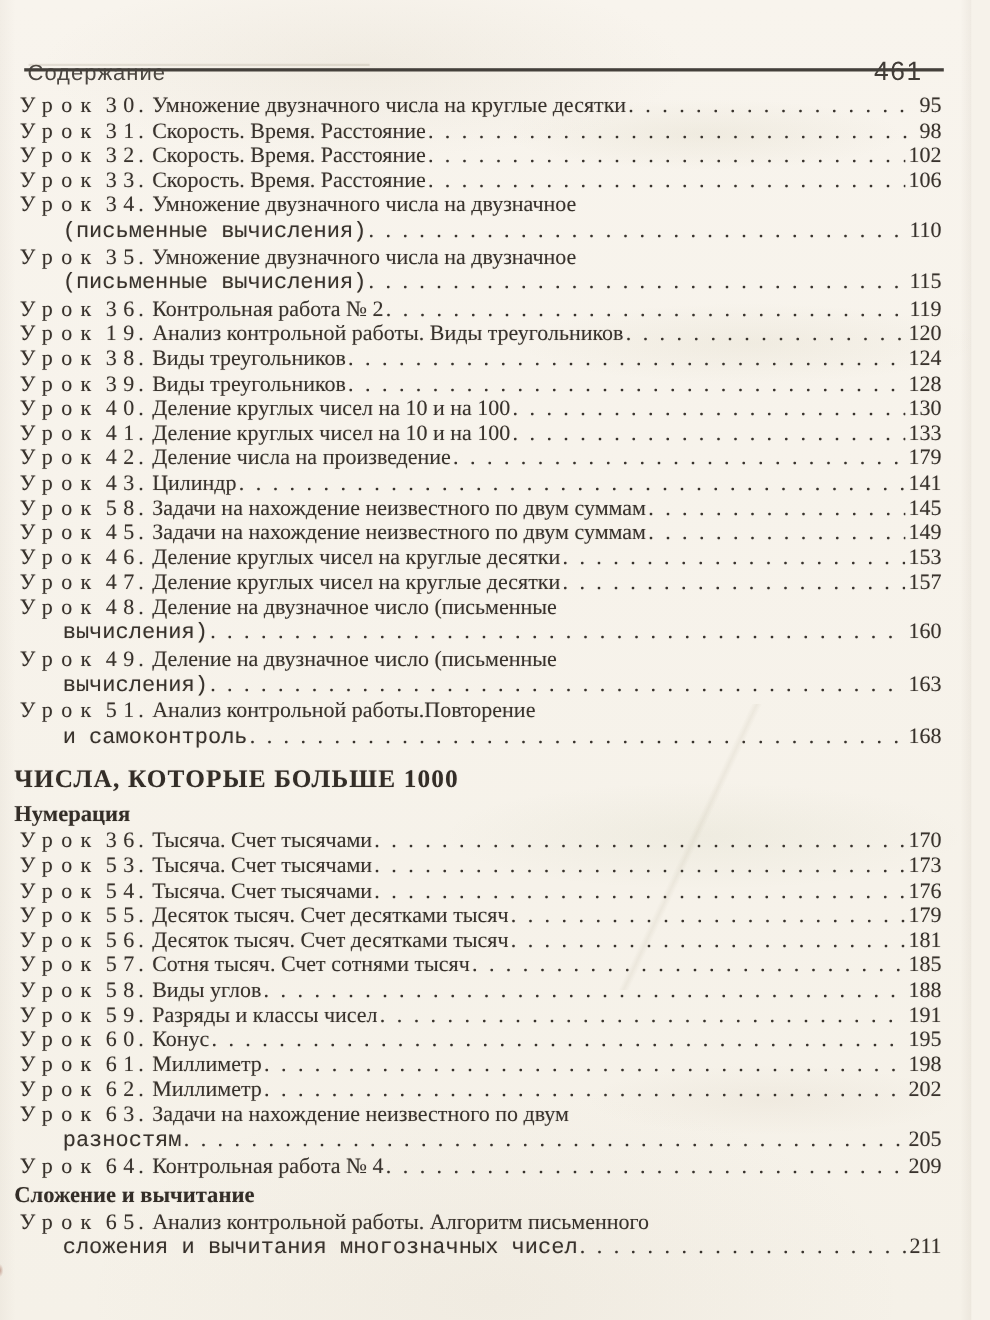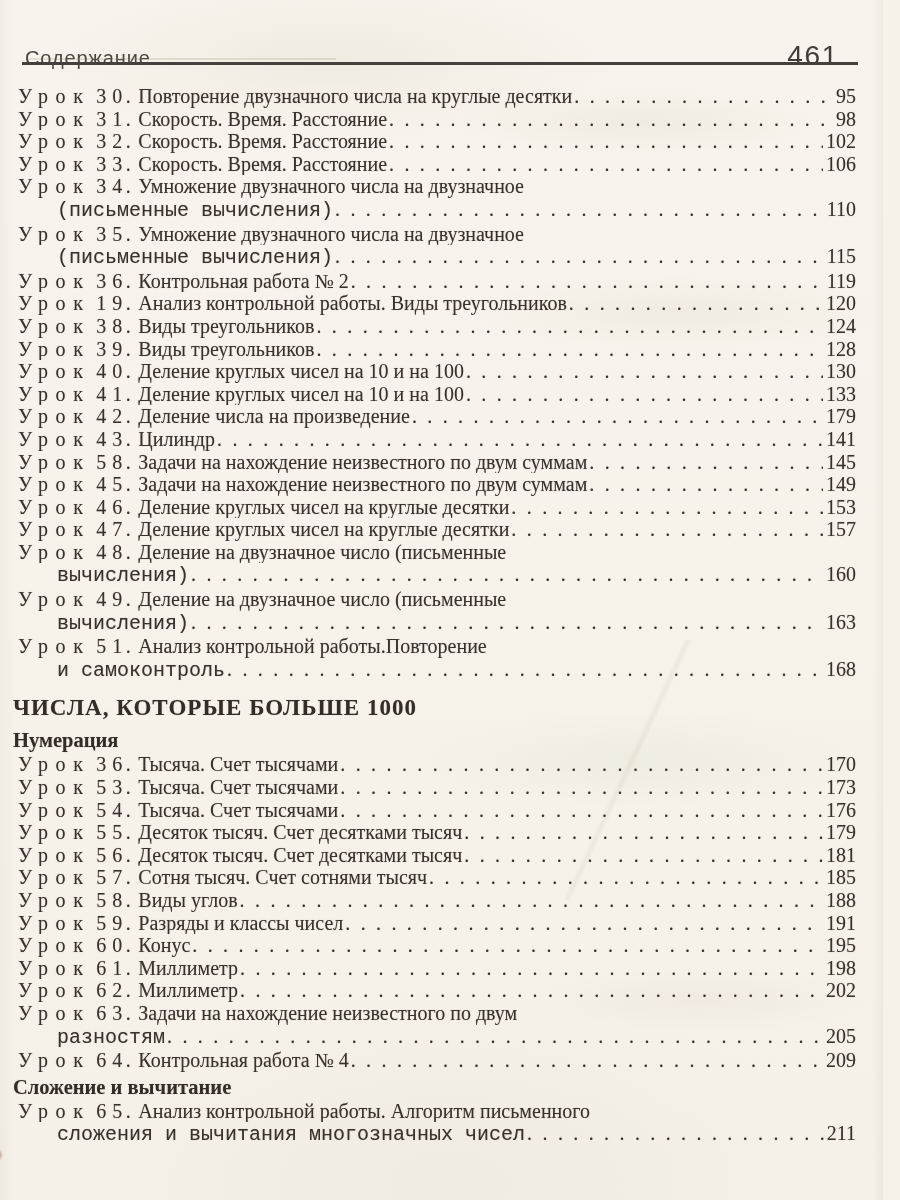--- a/index.html
+++ b/index.html
@@ -33,21 +33,21 @@
     background: radial-gradient(4px 8px at 0% 50%, rgba(150,80,60,0.45), transparent 75%);
   }
 
   .header {
     position: absolute; top: 40px; left: 25px; right: 44px;
     display: flex; justify-content: space-between; align-items: baseline;
     font-family: "Liberation Sans", "DejaVu Sans", sans-serif;
     color: #4b4641;
   }
   .running-title { font-size: 20px; letter-spacing: 0.045em; }
-  .folio { font-size: 28px; letter-spacing: 0.06em; color: #413c37; }
+  .folio { font-size: 24px; letter-spacing: 0.06em; color: #413c37; margin-top: 12px; }
   .ghost-underline {
     position: absolute; top: 58px; left: 26px; width: 310px; height: 2px;
     background: rgba(125,112,90,0.16);
   }
   .rule {
     position: absolute; top: 62px; left: 22px; width: 836px; height: 3px;
     background: #44403b;
   }
 
   .toc {
@@ -95,21 +95,21 @@
     <span class="running-title">Содержание</span>
     <span class="folio">461</span>
   </div>
   <div class="ghost-underline"></div>
   <div class="rule"></div>
 
   <div class="toc">
       <div class="entry">
         <div class="line">
           <span class="prefix"><span class="lw">Урок</span><span class="ln">30</span><span class="lp">.</span></span>
-          <span class="text">Повторение двузначного числа на круглые десятки</span>
+          <span class="text">Умножение двузначного числа на круглые десятки</span>
           <span class="dots"></span>
           <span class="page-ref">95</span>
         </div>
       </div>
       <div class="entry">
         <div class="line">
           <span class="prefix"><span class="lw">Урок</span><span class="ln">31</span><span class="lp">.</span></span>
           <span class="text">Скорость. Время. Расстояние</span>
           <span class="dots"></span>
           <span class="page-ref">98</span>

